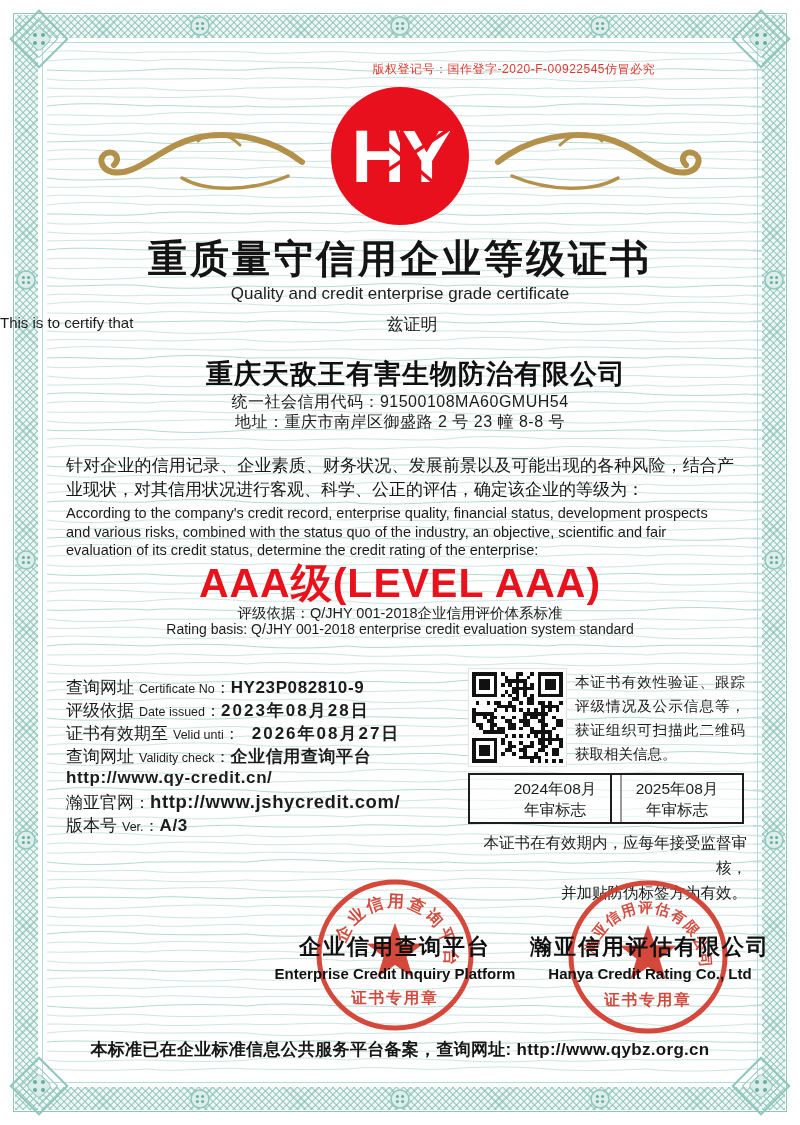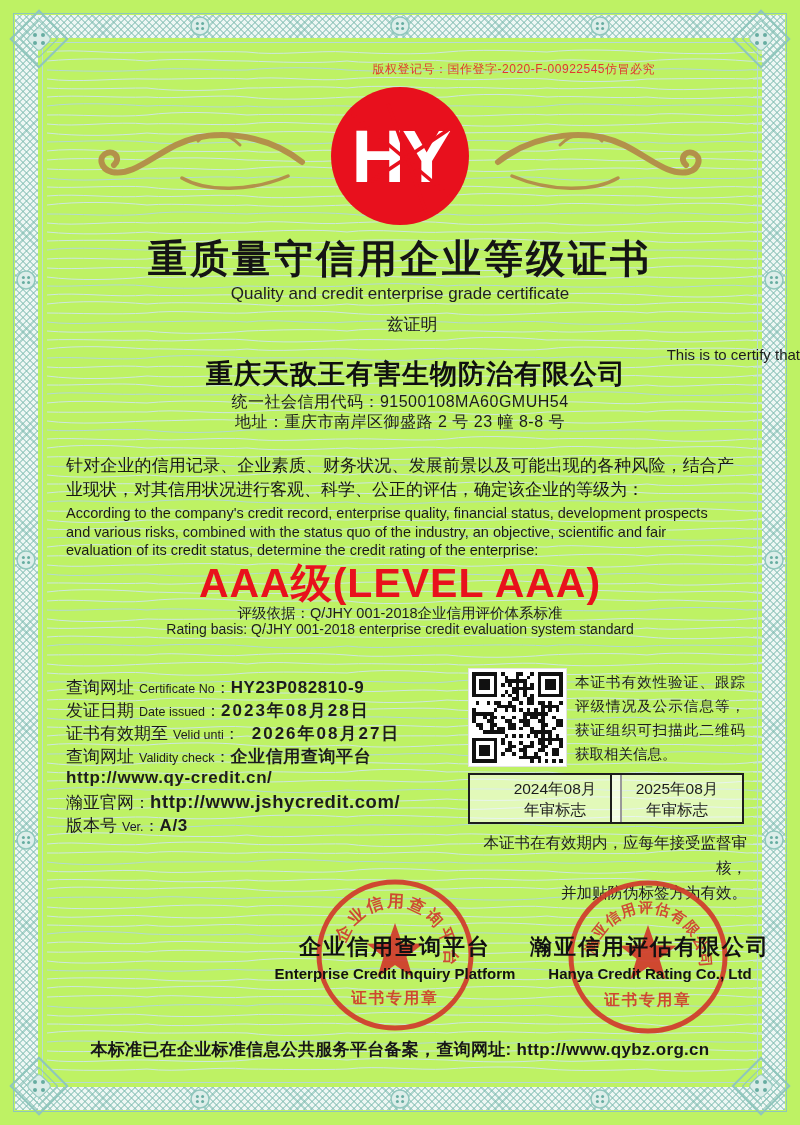--- a/index.html
+++ b/index.html
@@ -1,18 +1,18 @@
 <!DOCTYPE html>
 <html><head>
 <meta charset="utf-8">
 <style>
   html,body{margin:0;padding:0;background:#e9e9e9;}
   .certificate{
     position:relative;width:800px;height:1125px;margin:0 auto;
-    background:#bef264;overflow:hidden;
+    background:#ffffff;overflow:hidden;
     font-family:"Liberation Sans","DejaVu Sans",sans-serif;
     color:#1c1c1c;
   }
   
   .frame-outer{position:absolute;inset:13px;border:1.5px solid #8fc6bc;pointer-events:none;}
   .frame-inner{position:absolute;inset:42px;border:1px solid #b7dcd4;pointer-events:none;}
   .band{position:absolute;background-color:#eef7f4;
     background-image:
       repeating-linear-gradient(45deg, rgba(124,186,175,.55) 0 1.5px, transparent 1.5px 5px),
       repeating-linear-gradient(-45deg, rgba(124,186,175,.55) 0 1.5px, transparent 1.5px 5px);
@@ -31,21 +31,21 @@
   .copyright{position:absolute;top:61px;right:145px;font-size:12px;color:#e0392f;letter-spacing:.5px;}
   .logo-wrap{position:absolute;top:86px;left:330px;width:140px;height:140px;}
   .flourish{position:absolute;width:218px;height:84px;}
   .flourish.left{top:122px;left:88px;}
   .flourish.right{top:122px;right:88px;transform:scaleX(-1);}
 
   .title-zh{position:absolute;top:232px;left:0;width:100%;text-align:center;
     font-size:39px;font-weight:600;letter-spacing:3px;color:#141414;}
   .title-en{position:absolute;top:284px;left:0;width:100%;text-align:center;font-size:17px;color:#202020;}
   .certify-zh{position:absolute;top:313px;left:12px;width:100%;text-align:center;font-size:17px;}
-  .certify-en{position:absolute;top:346px;left:0;width:100%;text-align:right;font-size:15px;}
+  .certify-en{position:absolute;top:314px;left:0;width:100%;text-align:left;font-size:15px;}
 
   .company-name{position:absolute;top:356px;left:16px;width:100%;text-align:center;
     font-size:27px;font-weight:800;letter-spacing:1px;color:#101010;}
   .credit-code{position:absolute;top:392px;left:0;width:100%;text-align:center;font-size:16px;letter-spacing:.5px;}
   .address{position:absolute;top:412px;left:0;width:100%;text-align:center;font-size:16px;letter-spacing:.5px;}
 
   .para-zh{position:absolute;top:454px;left:66px;width:668px;font-size:17px;line-height:24px;
     font-weight:500;color:#161616;text-align:justify;}
   .para-en{position:absolute;top:504px;left:66px;width:668px;font-size:14.5px;line-height:18.5px;color:#1a1a1a;}
 
@@ -395,21 +395,21 @@
   <div class="basis-en">Rating basis: Q/JHY 001-2018 enterprise credit evaluation system standard</div>
 
   <div class="details">
     <div class="detail-row">
         <span class="detail-zh">查询网址</span>
         <span class="detail-en">Certificate No</span>
         <span class="detail-sep">：</span>
         <span class="detail-value">HY23P082810-9</span>
       </div>
     <div class="detail-row">
-        <span class="detail-zh">发证日期</span>
+        <span class="detail-zh">评级依据</span>
         <span class="detail-en">Date issued</span>
         <span class="detail-sep">：</span>
         <span class="detail-value" style="letter-spacing:2px;">2023年08月28日</span>
       </div>
     <div class="detail-row">
         <span class="detail-zh">证书有效期至</span>
         <span class="detail-en">Velid unti</span>
         <span class="detail-sep">：</span>
         <span class="detail-value" style="letter-spacing:2px;margin-left:12px;">2026年08月27日</span>
       </div>

